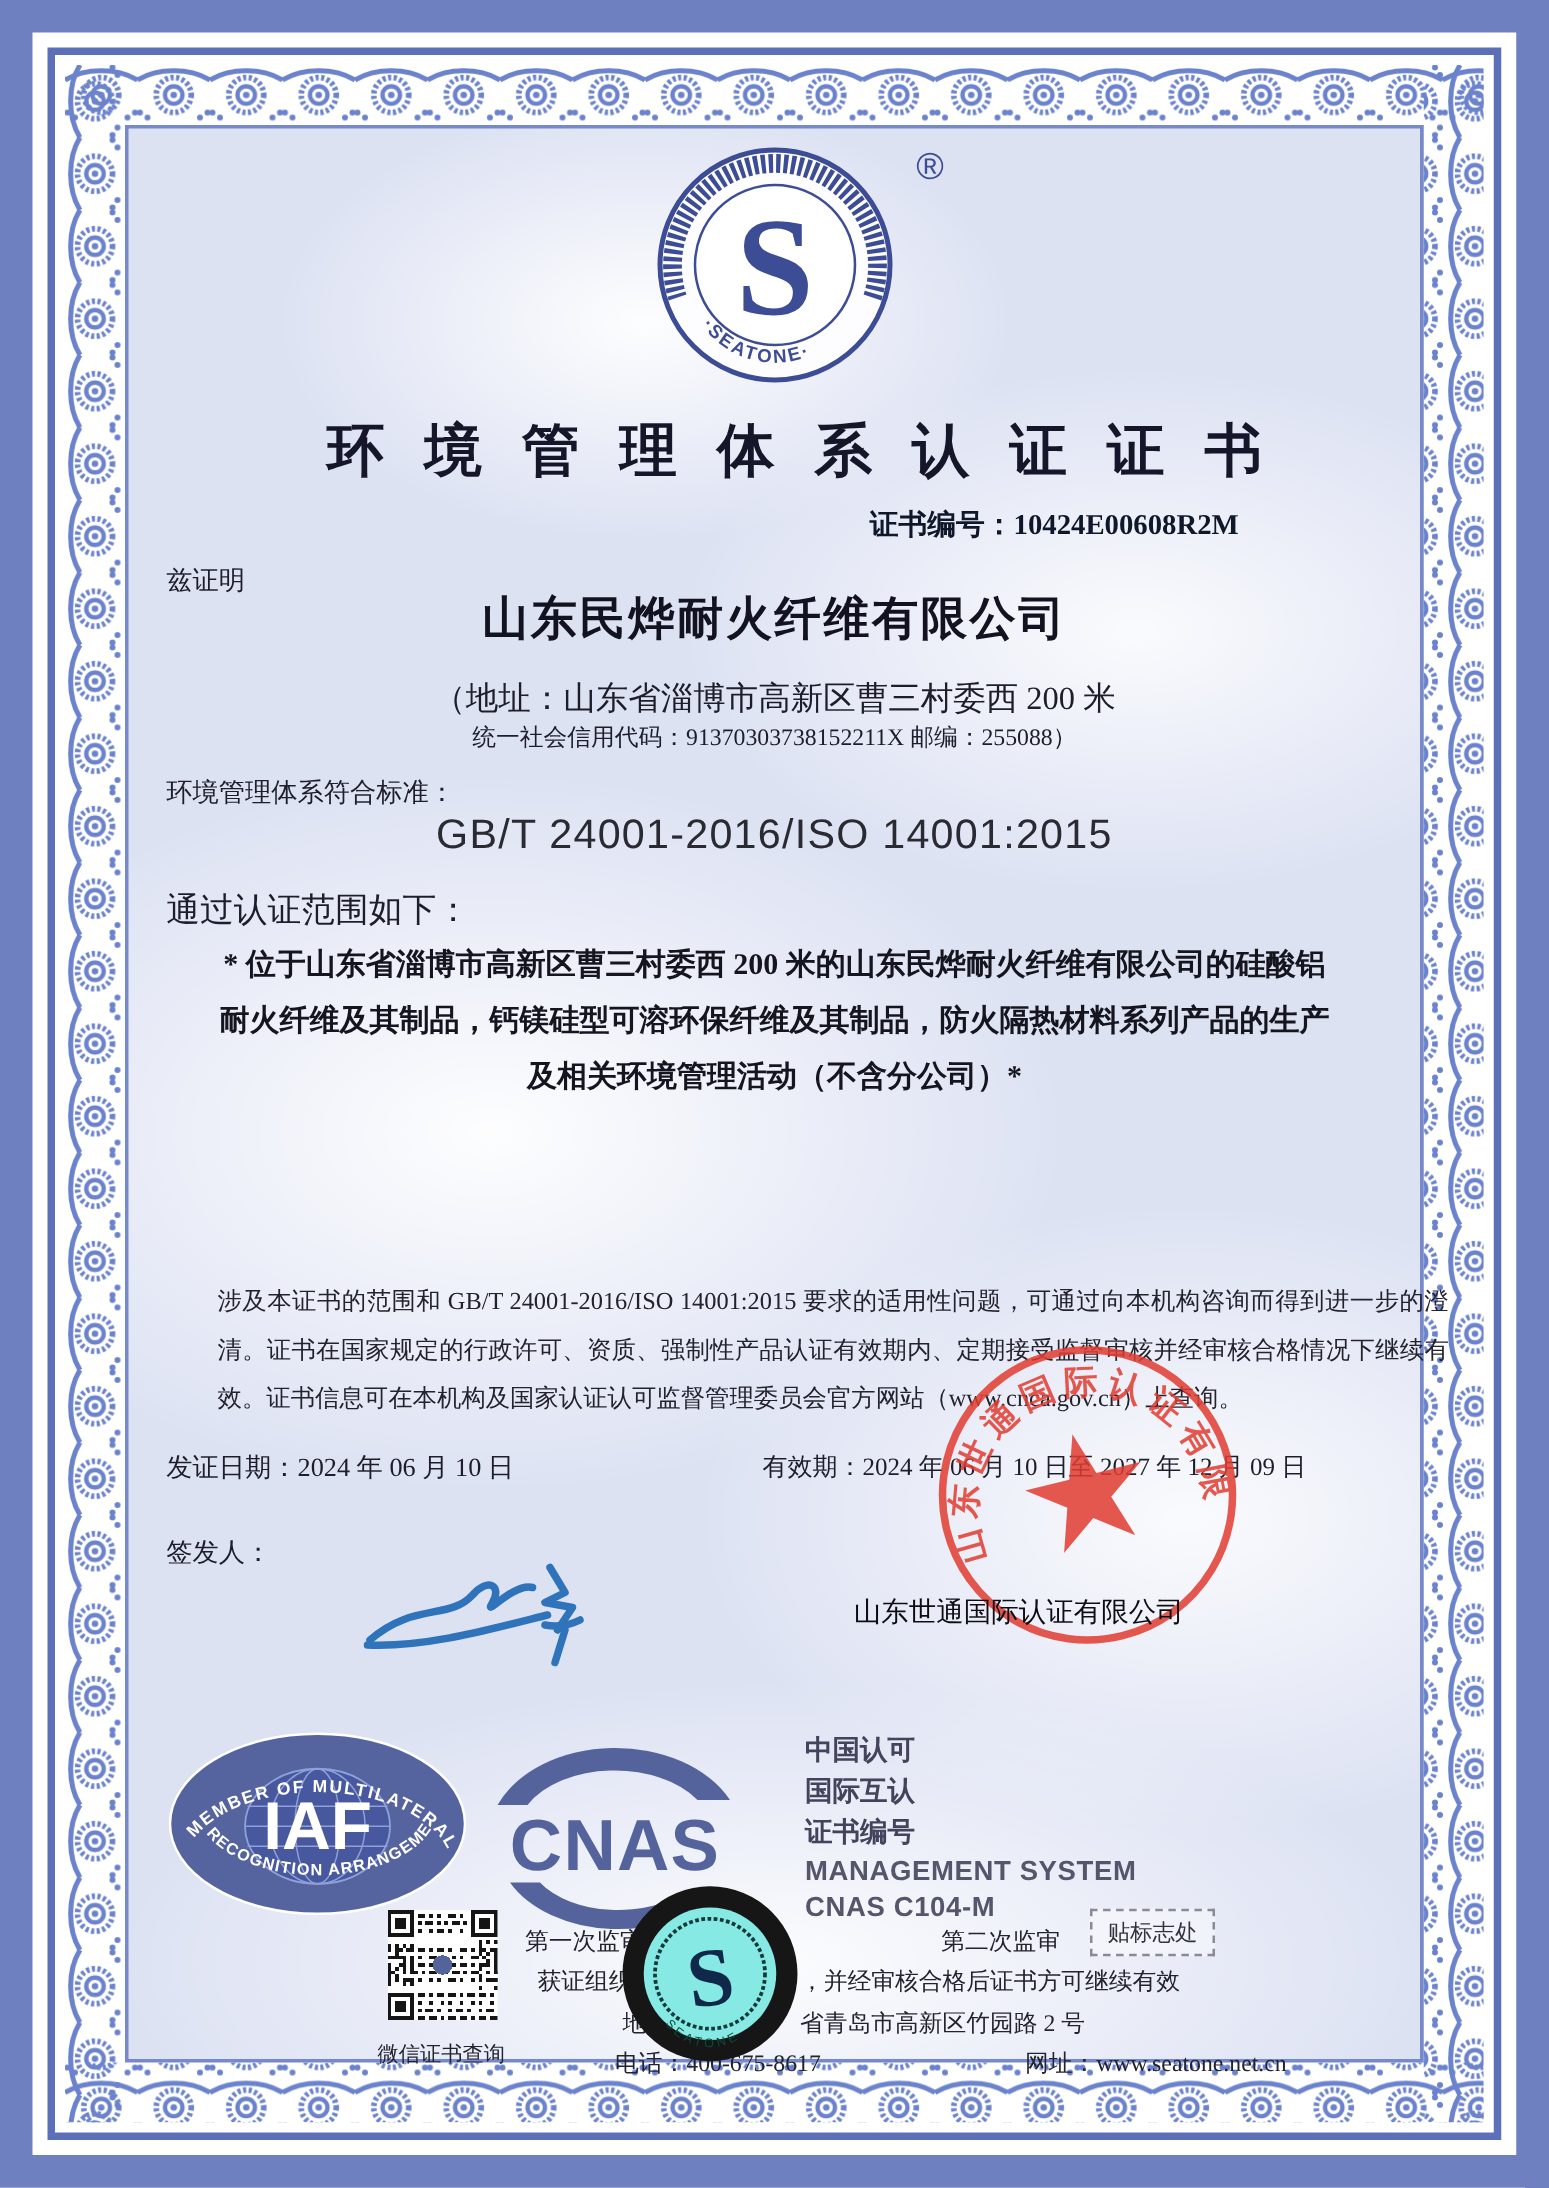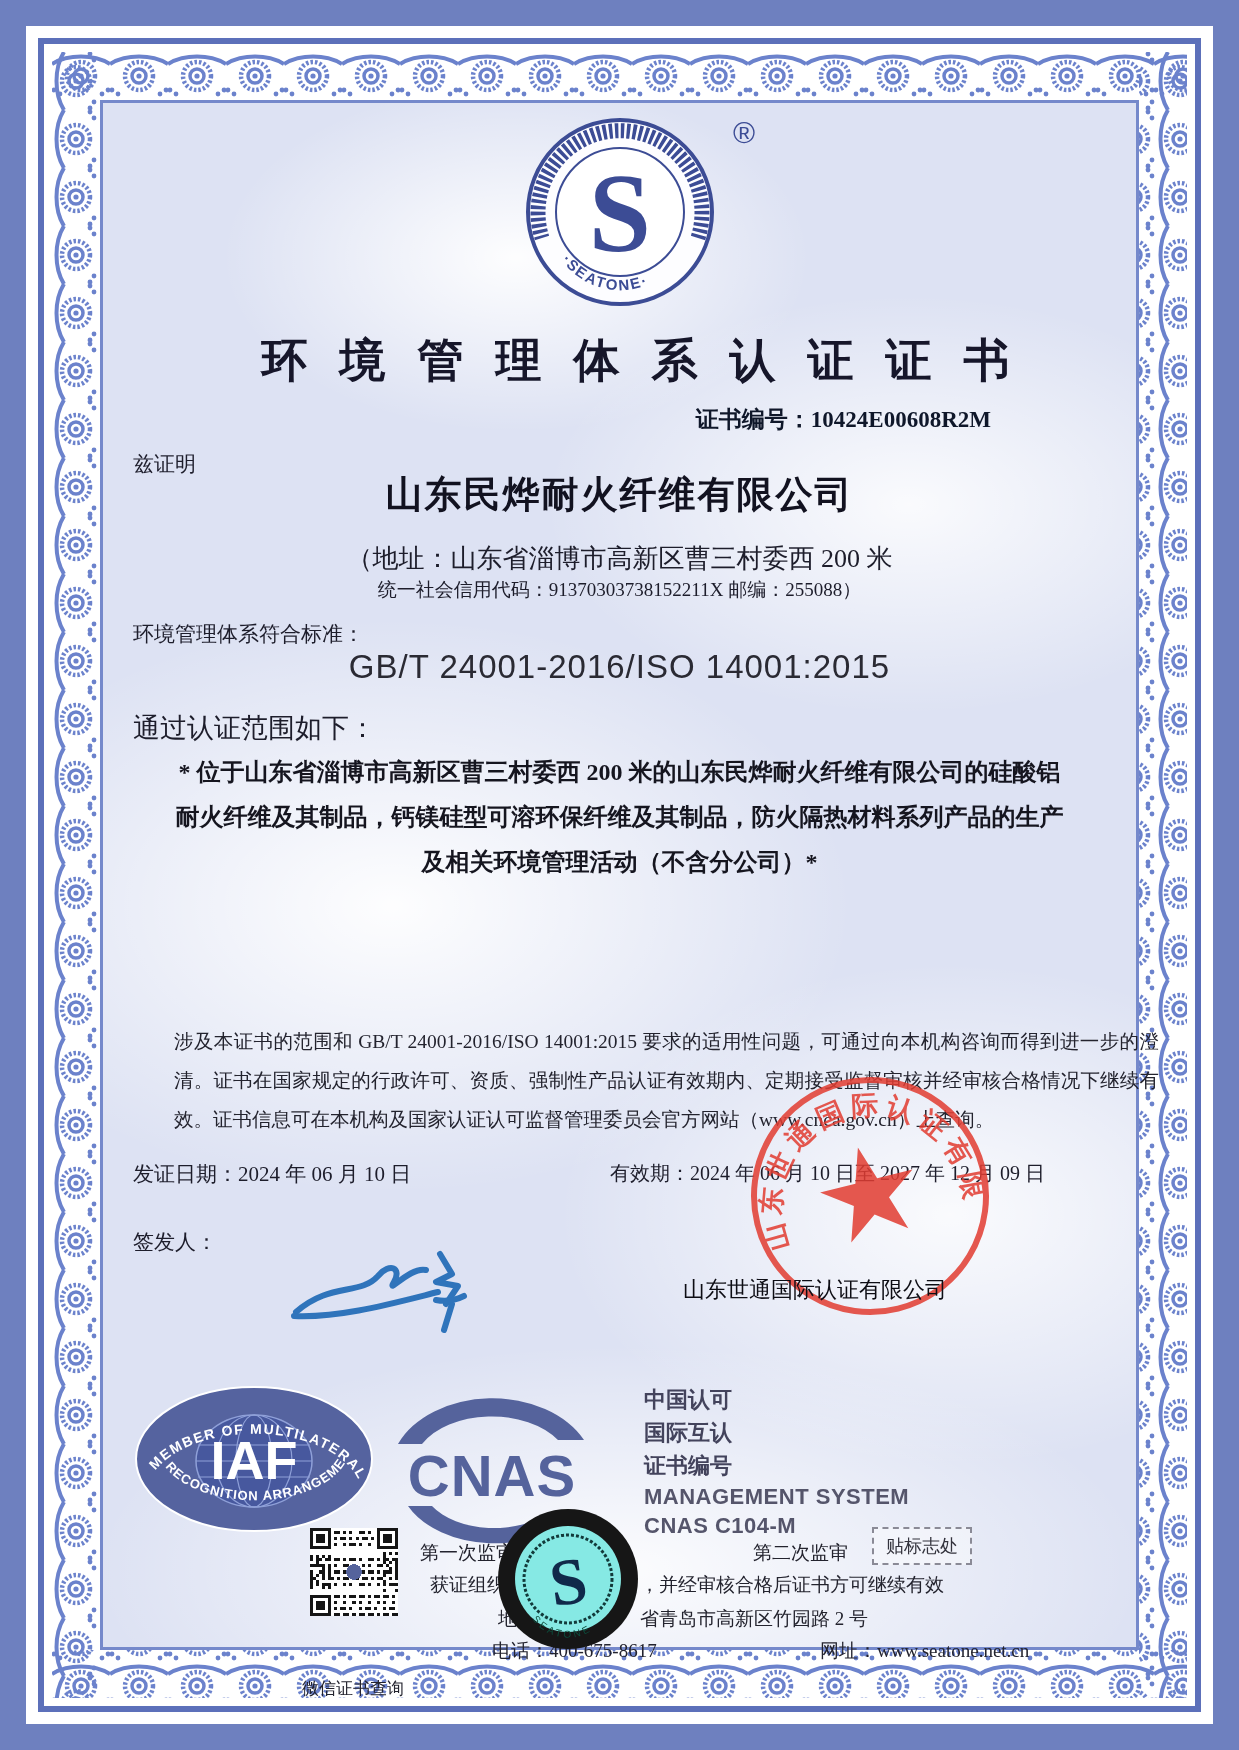--- a/index.html
+++ b/index.html
@@ -33,21 +33,21 @@
   #issuedate{position:absolute;left:133px;top:1160px;font-size:21px;}
   #validity{position:absolute;left:610px;top:1160px;font-size:20px;}
   #signer{position:absolute;left:133px;top:1228px;font-size:21px;}
   #certifier{position:absolute;left:600px;width:430px;top:1275px;font-size:22px;text-align:center;color:#0d0d14;z-index:4;}
   .accred{position:absolute;left:644px;font-family:"Liberation Sans","DejaVu Sans",sans-serif;color:#43435c;}
   .accred-cn{font-size:22px;font-weight:600;}
   .accred-en{font-size:22px;font-weight:bold;color:#55556b;letter-spacing:.5px;}
   .footnote{position:absolute;font-size:19px;color:#23232e;}
   #sticker-box{position:absolute;left:872px;top:1527px;border:2px dashed #8a8a96;padding:5px 12px;
                font-size:18px;color:#33333d;background:rgba(255,255,255,.4);}
-  #qr-caption{position:absolute;left:288px;top:1632px;width:130px;text-align:center;font-size:17px;color:#23232e;margin-top:45px;}
+  #qr-caption{position:absolute;left:288px;top:1632px;width:130px;text-align:center;font-size:17px;color:#23232e;}
 </style>
 </head>
 <body>
 
 <div id="page">
 
   <div id="white-mat"></div>
   <div id="blue-line"></div>
 
   <svg class="abs" style="left:52px;top:52px;" width="1135" height="1646" xmlns="http://www.w3.org/2000/svg">

